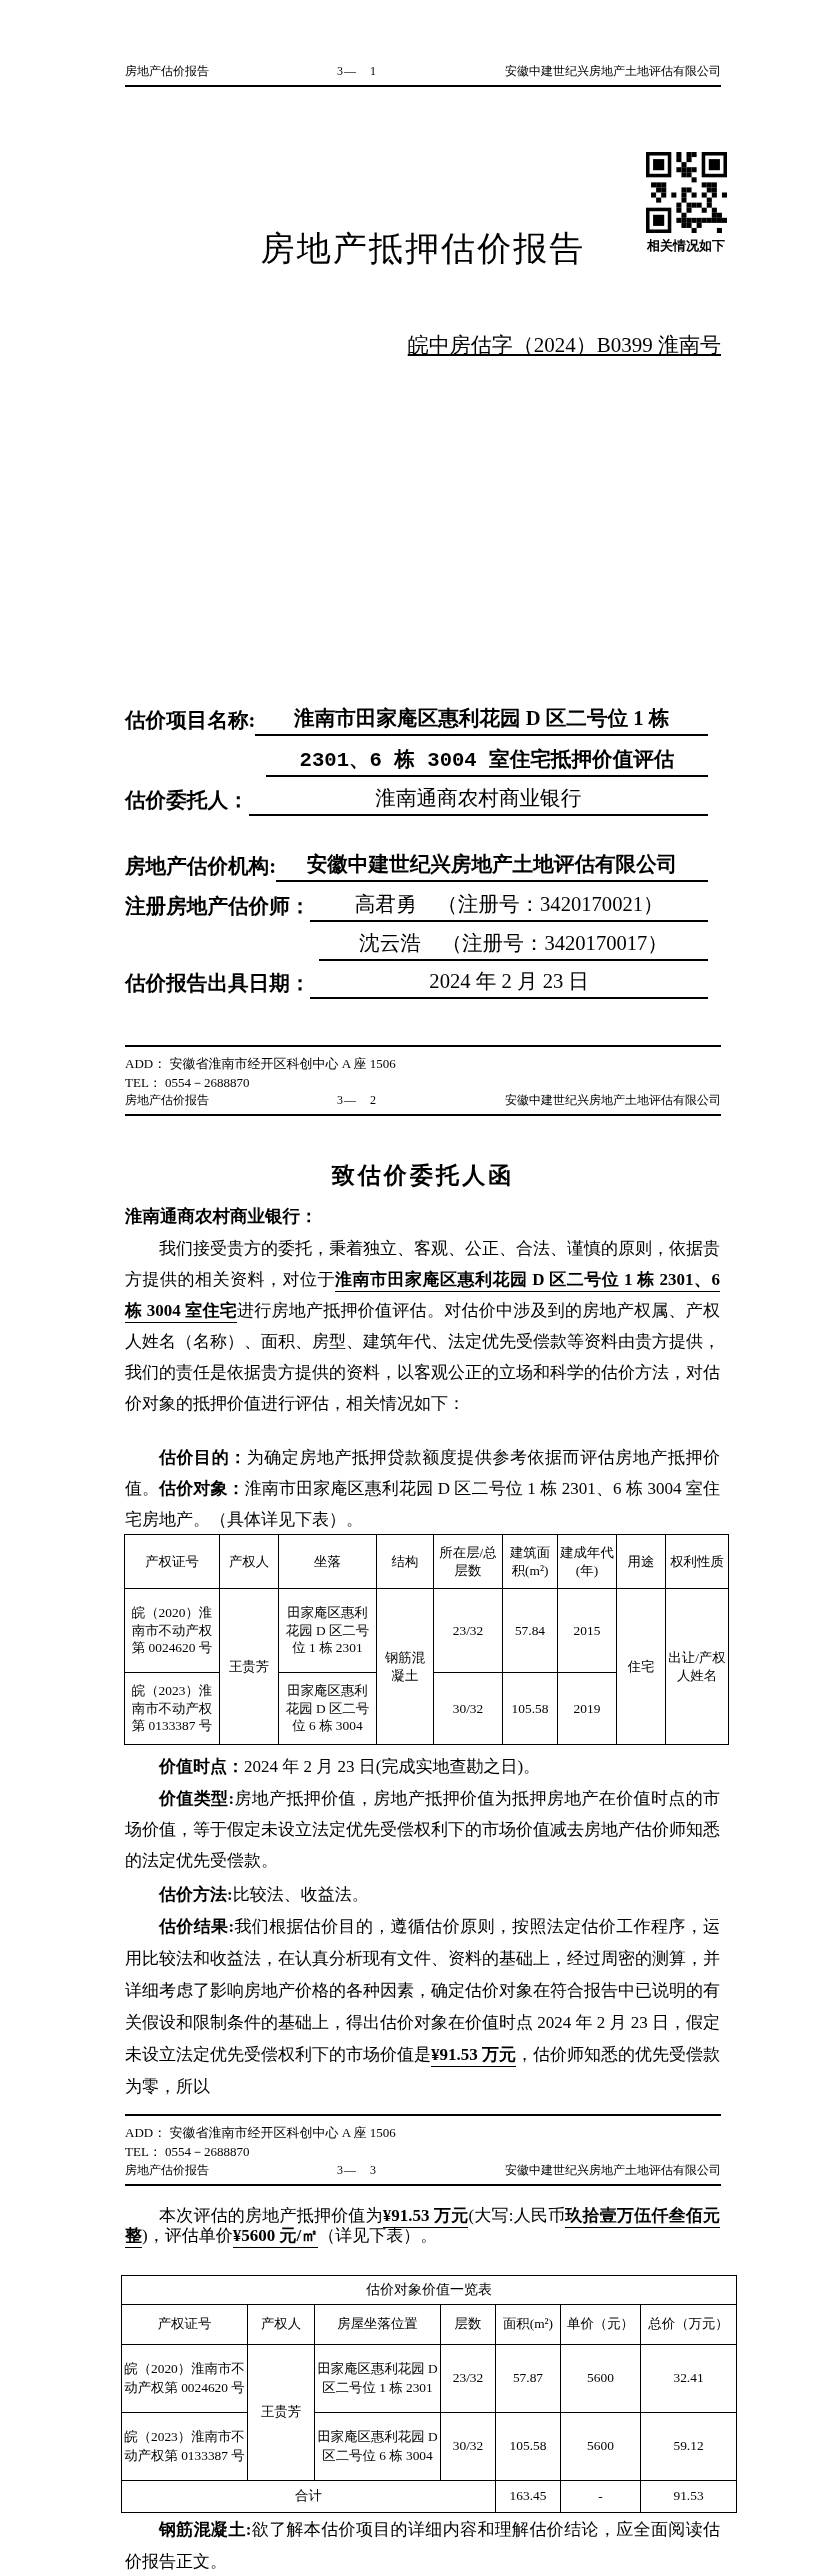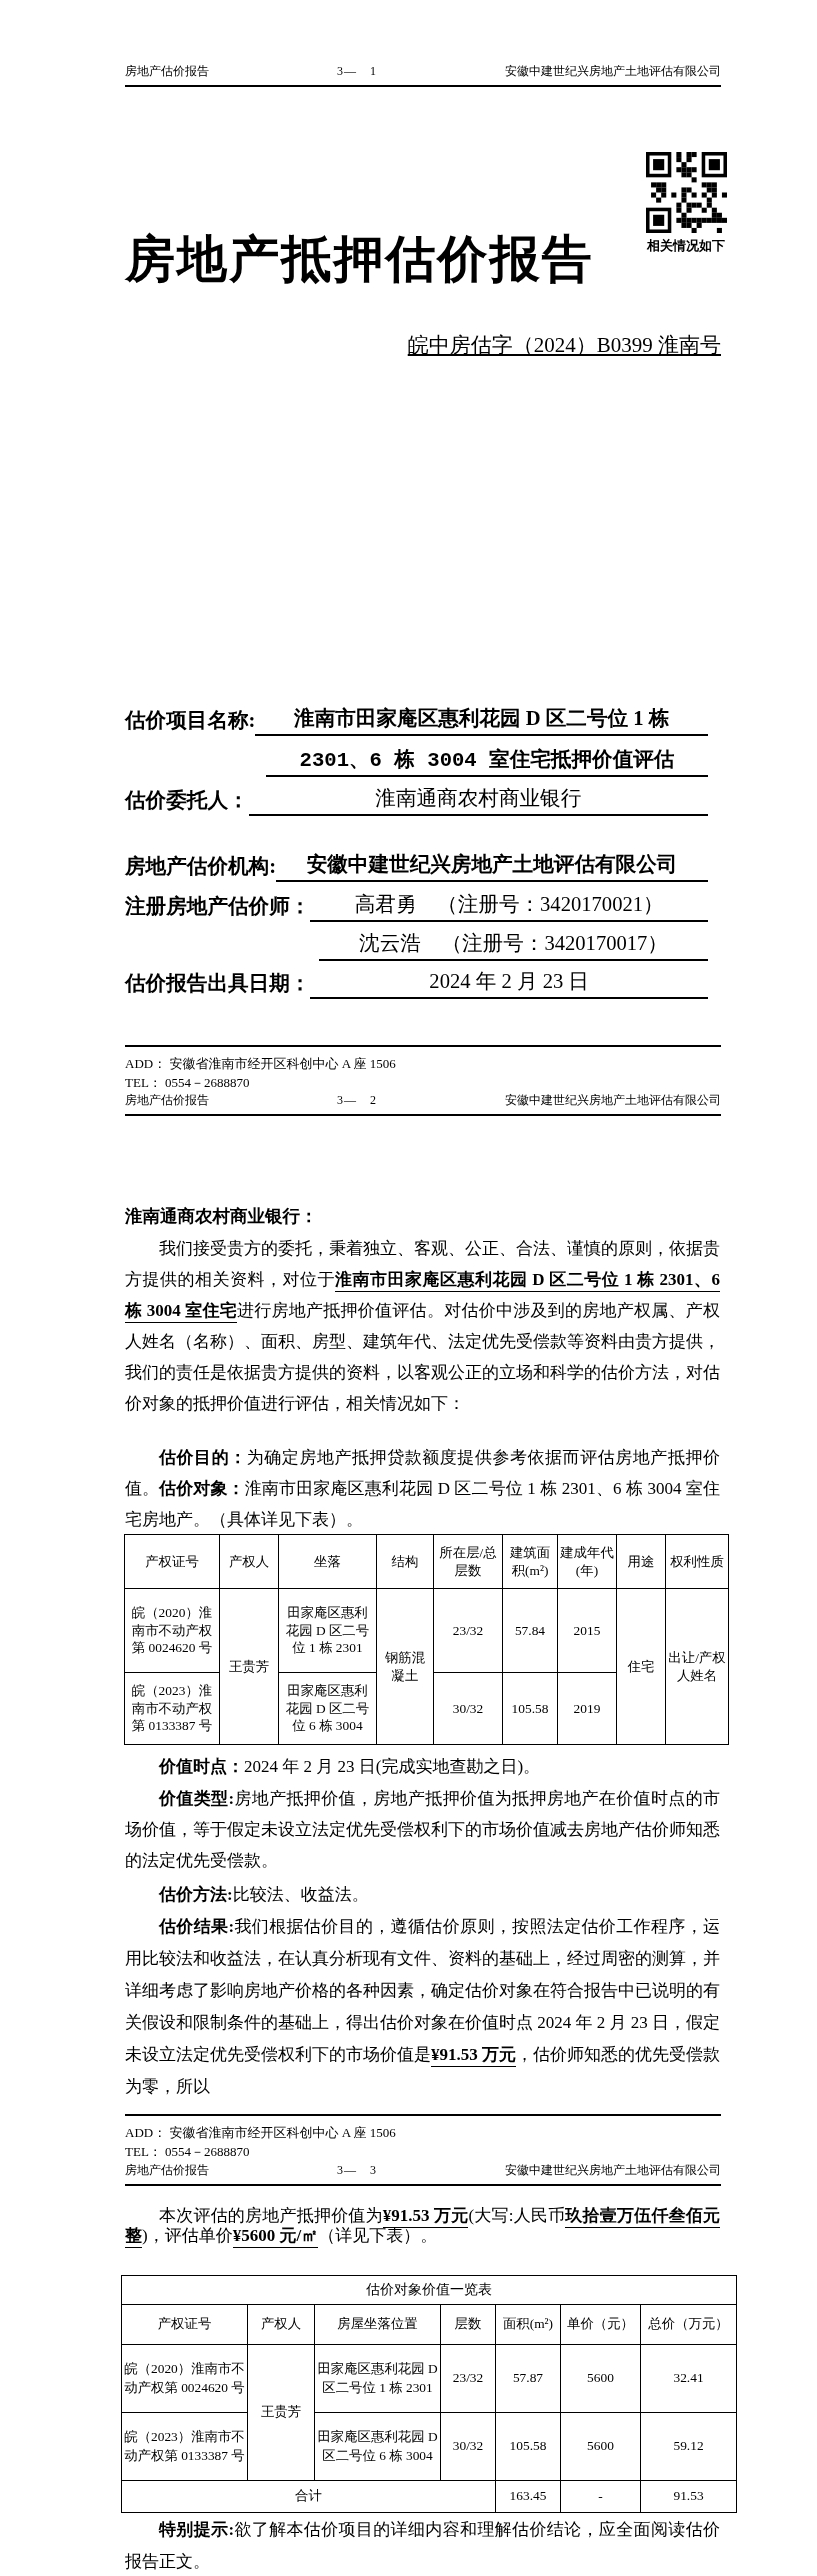--- a/index.html
+++ b/index.html
@@ -15,22 +15,22 @@
   .pg-header .mid{letter-spacing:1px;}
   
   .pg-footer{left:125px;width:596px;border-top:2.1px solid #000;padding-top:8.2px;
              font-size:13px;line-height:18.5px;}
   
   #qr-box{left:646px;top:152px;width:81px;height:81px;}
   #qr-box svg{width:81px;height:81px;display:block;}
   #qr-caption{left:641px;top:237px;width:90px;text-align:center;
               font-size:13px;font-weight:bold;}
   
-  #cover-title{left:125px;top:226px;width:596px;text-align:left;
-               font-size:50px;font-weight:bold;letter-spacing:2.1px;}
+  #cover-title{left:125px;top:226px;width:596px;text-align:center;
+               font-size:34px;font-weight:normal;letter-spacing:2.1px;}
   #doc-no{left:125px;top:331px;width:596px;text-align:right;font-size:21px;text-decoration:underline;}
   .field{left:125px;width:583px;display:flex;align-items:flex-end;
          font-size:20.6px;white-space:nowrap;}
   .field .lbl{font-weight:bold;padding-bottom:2.1px;}
   .field .fill{flex:1;border-bottom:2.1px solid #000;padding-bottom:2.1px;
                text-align:center;overflow:visible;}
   #f1{top:704px;} #f2{top:745px;} #f3{top:784px;} #f4{top:850px;font-family:Liberation Serif, serif;}
   #f5{top:890px;} #f6{top:929px;} #f7{top:967px;}
   #f2 .fill{margin-left:141px;font-family:Liberation Mono, monospace;} #f6 .fill{margin-left:194px;text-align:center;}
   #p1-header{top:63px;} #p1-footer{top:1045px;}
@@ -194,20 +194,21 @@
     <div>ADD： 安徽省淮南市经开区科创中心 A 座 1506</div>
     <div>TEL： 0554－2688870</div>
   </div>
 
   <div class="abs pg-header" id="p2-header">
     <span>房地产估价报告</span>
     <span class="mid">3—　2</span>
     <span>安徽中建世纪兴房地产土地评估有限公司</span>
   </div>
 
+  <div class="abs" id="letter-title">致估价委托人函</div>
   <div class="abs" id="greeting">淮南通商农村商业银行：</div>
 
   <p class="abs para" id="para-intro"><span>我们接受贵方的委托，秉着独立、客观、公正、合法、谨慎的原则，依据贵方提供的相关资料，对位于</span><span class="b u">淮南市田家庵区惠利花园 D 区二号位 1 栋 2301、6 栋 3004 室住宅</span><span>进行房地产抵押价值评估。对估价中涉及到的房地产权属、产权人姓名（名称）、面积、房型、建筑年代、法定优先受偿款等资料由贵方提供，我们的责任是依据贵方提供的资料，以客观公正的立场和科学的估价方法，对估价对象的抵押价值进行评估，相关情况如下：</span></p>
 
   <p class="abs para" id="para-purpose">
     <span class="b">估价目的：</span><span>为确定房地产抵押贷款额度提供参考依据而评估房地产抵押价值。</span>
   </p>
   <p class="abs para" id="para-subject">
     <span class="b">估价对象：</span><span>淮南市田家庵区惠利花园 D 区二号位 1 栋 2301、6 栋 3004 室住宅房地产。（具体详见下表）。</span>
   </p>
@@ -326,17 +327,17 @@
     <tr class="sum">
       <td colspan="4">合计</td>
       <td>163.45</td>
       <td>-</td>
       <td>91.53</td>
     </tr>
   </tbody>
     </table>
 
   <p class="abs para" id="para-special">
-    <span class="b">特别提示:</span><span>欲了解本估价项目的详细内容和理解估价结论，应全面阅读估价报告正文。</span>
+    <span class="b">钢筋混凝土:</span><span>欲了解本估价项目的详细内容和理解估价结论，应全面阅读估价报告正文。</span>
   </p>
 
 </div>
 
 
 </body></html>

